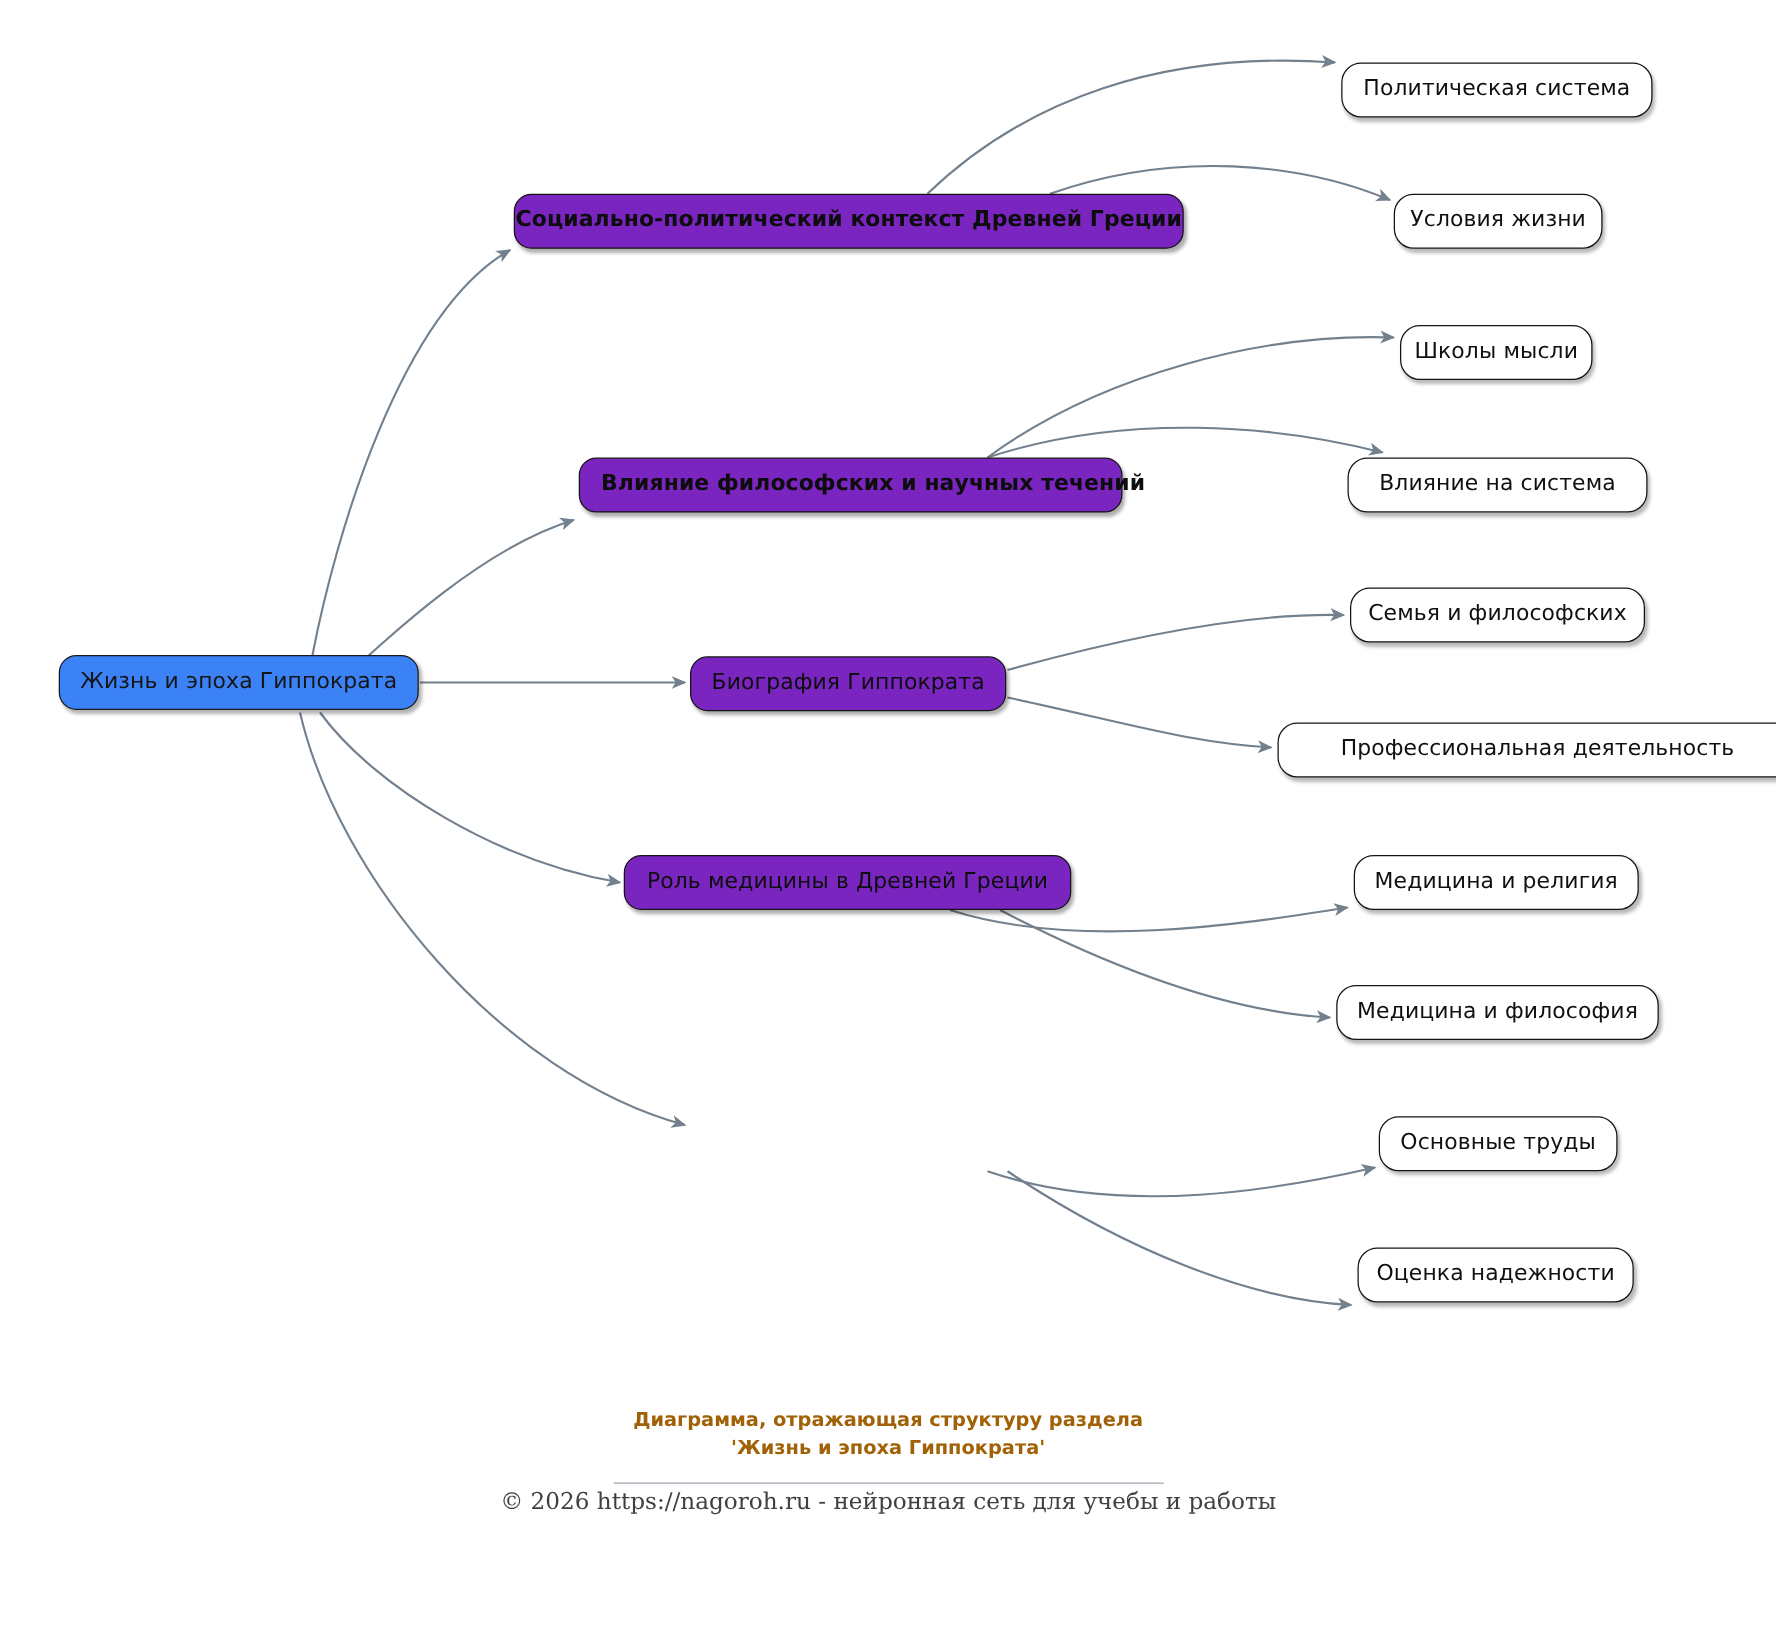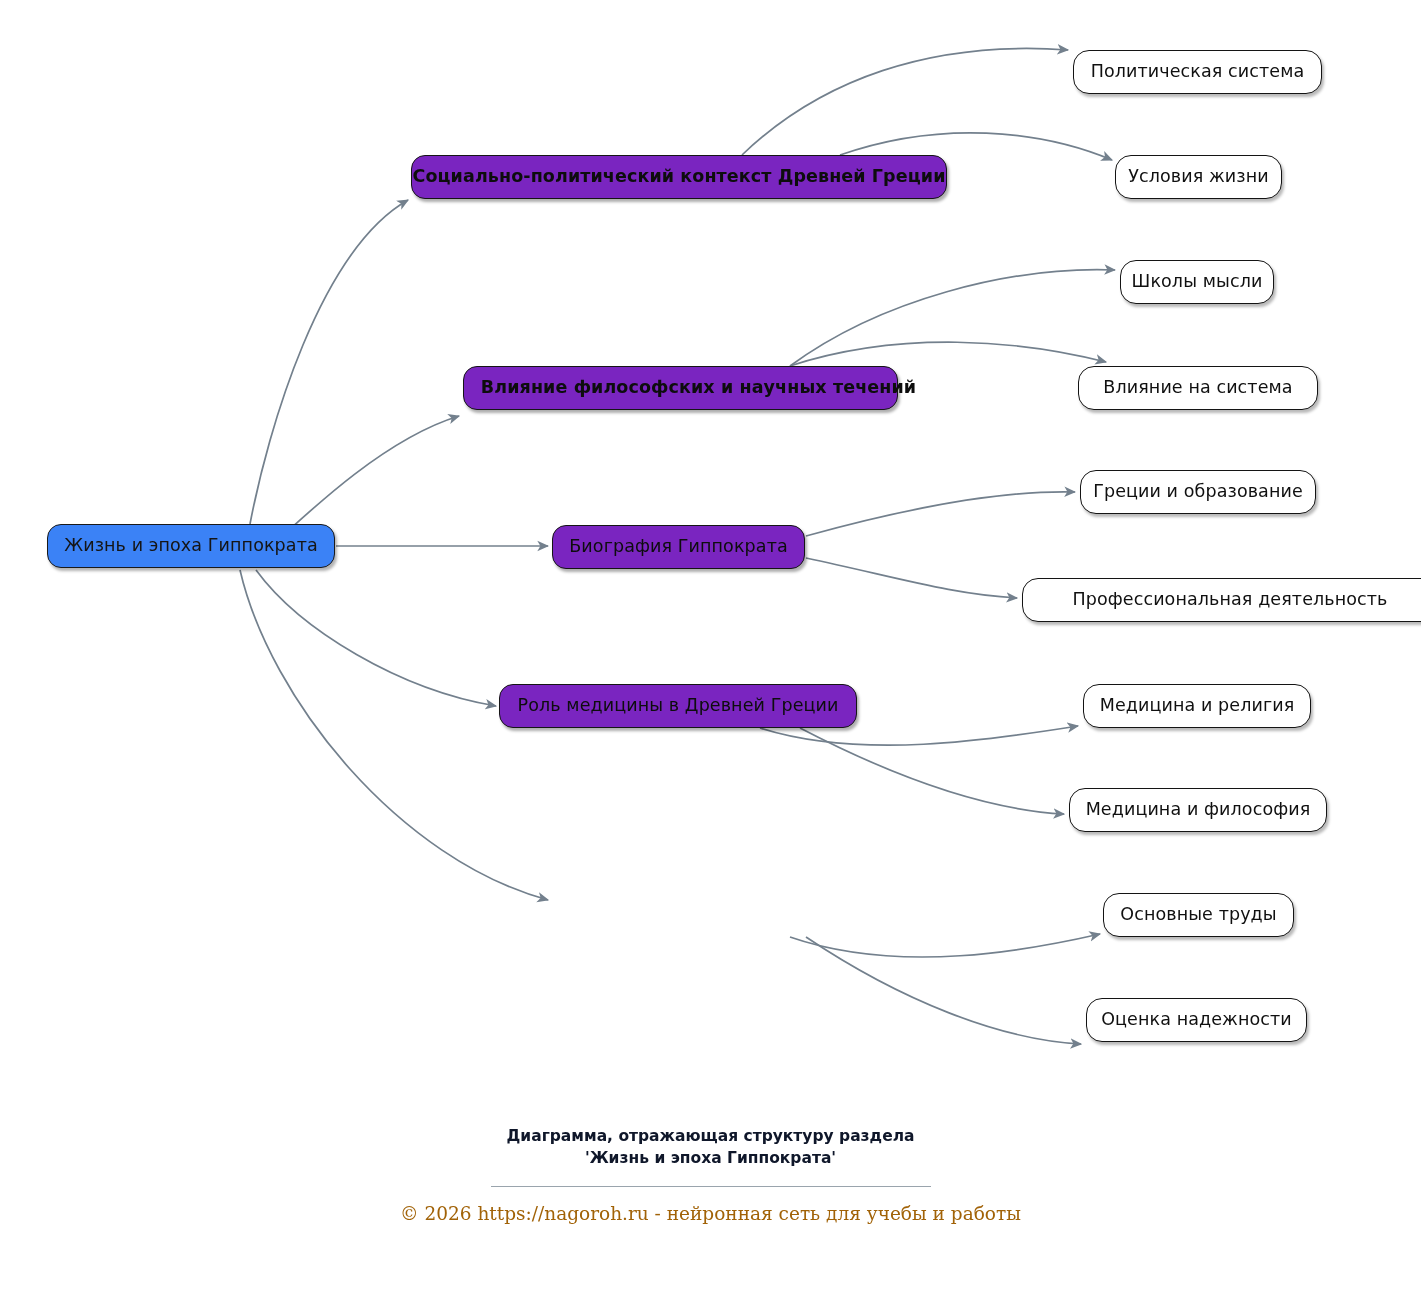--- a/index.html
+++ b/index.html
@@ -65,35 +65,35 @@
     font-weight: 400;
   }
   #caption {
     position: absolute;
     left: 0;
     top: 1125px;
     width: 1421px;
     text-align: center;
   }
   #caption .cap-title {
-    color: #0f172a;
+    color: #a16207;
     font-size: 15.5px;
     font-weight: 700;
     line-height: 1.45;
     font-family: "DejaVu Sans", sans-serif;
   }
   #caption .rule {
     width: 440px;
     height: 0;
     border-bottom: 1.2px solid #9aa4ad;
     margin: 16px auto 0 auto;
   }
   #caption .cap-credit {
-    margin-top: 16px;
-    color: #a16207;
+    margin-top: 4px;
+    color: #404040;
     font-size: 18.5px;
     font-family: "DejaVu Serif", serif;
     font-weight: 400;
   }
 </style>
 </head>
 <body>
 
 <div id="canvas">
 
@@ -149,21 +149,21 @@
     <span>Школы мысли</span>
   </div>
   <div class="node leaf" style="left:1078px; top:366px; width:240px; height:44px;">
     <span>Влияние на система</span>
   </div>
 
   <div class="node branch plain" style="left:552px; top:525px; width:253px; height:44px;">
     <span>Биография Гиппократа</span>
   </div>
   <div class="node leaf" style="left:1080px; top:470px; width:236px; height:44px;">
-    <span>Греции и образование</span>
+    <span>Семья и философских</span>
   </div>
   <div class="node leaf" style="left:1022px; top:578px; width:416px; height:44px;">
     <span>Профессиональная деятельность</span>
   </div>
 
   <div class="node branch plain" style="left:499px; top:684px; width:358px; height:44px;">
     <span>Роль медицины в Древней Греции</span>
   </div>
   <div class="node leaf" style="left:1083px; top:684px; width:228px; height:44px;">
     <span>Медицина и религия</span>

